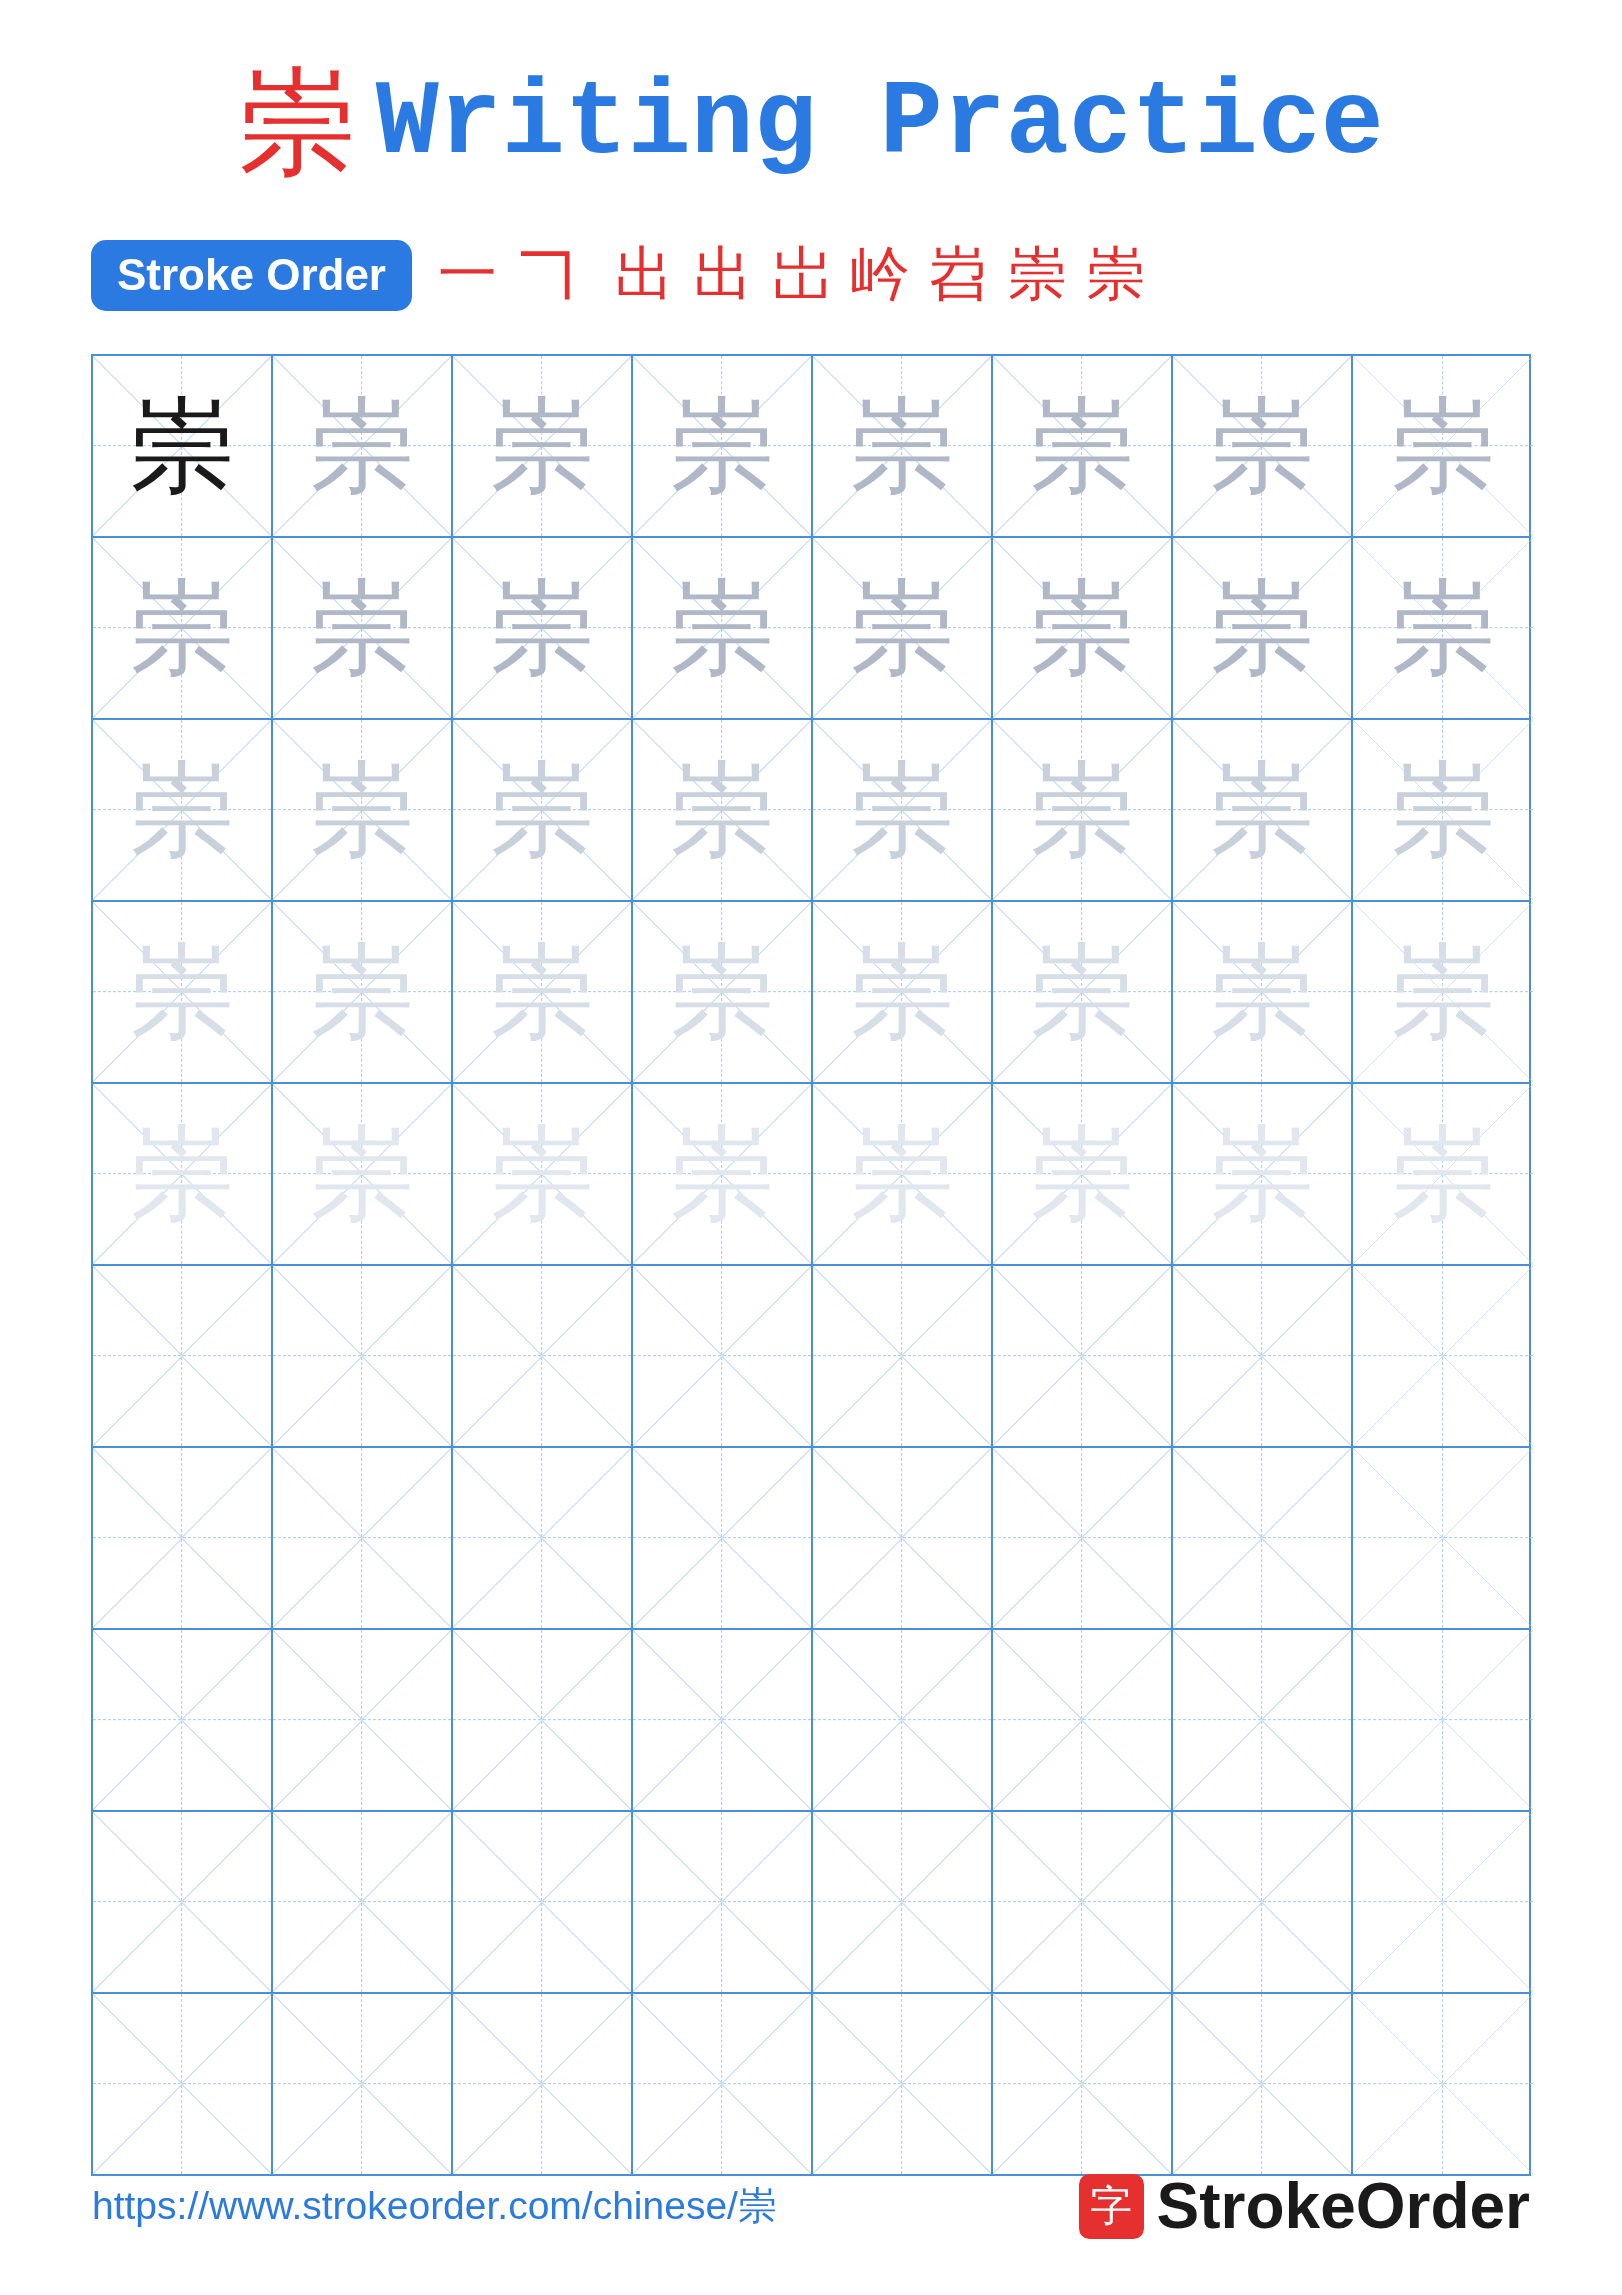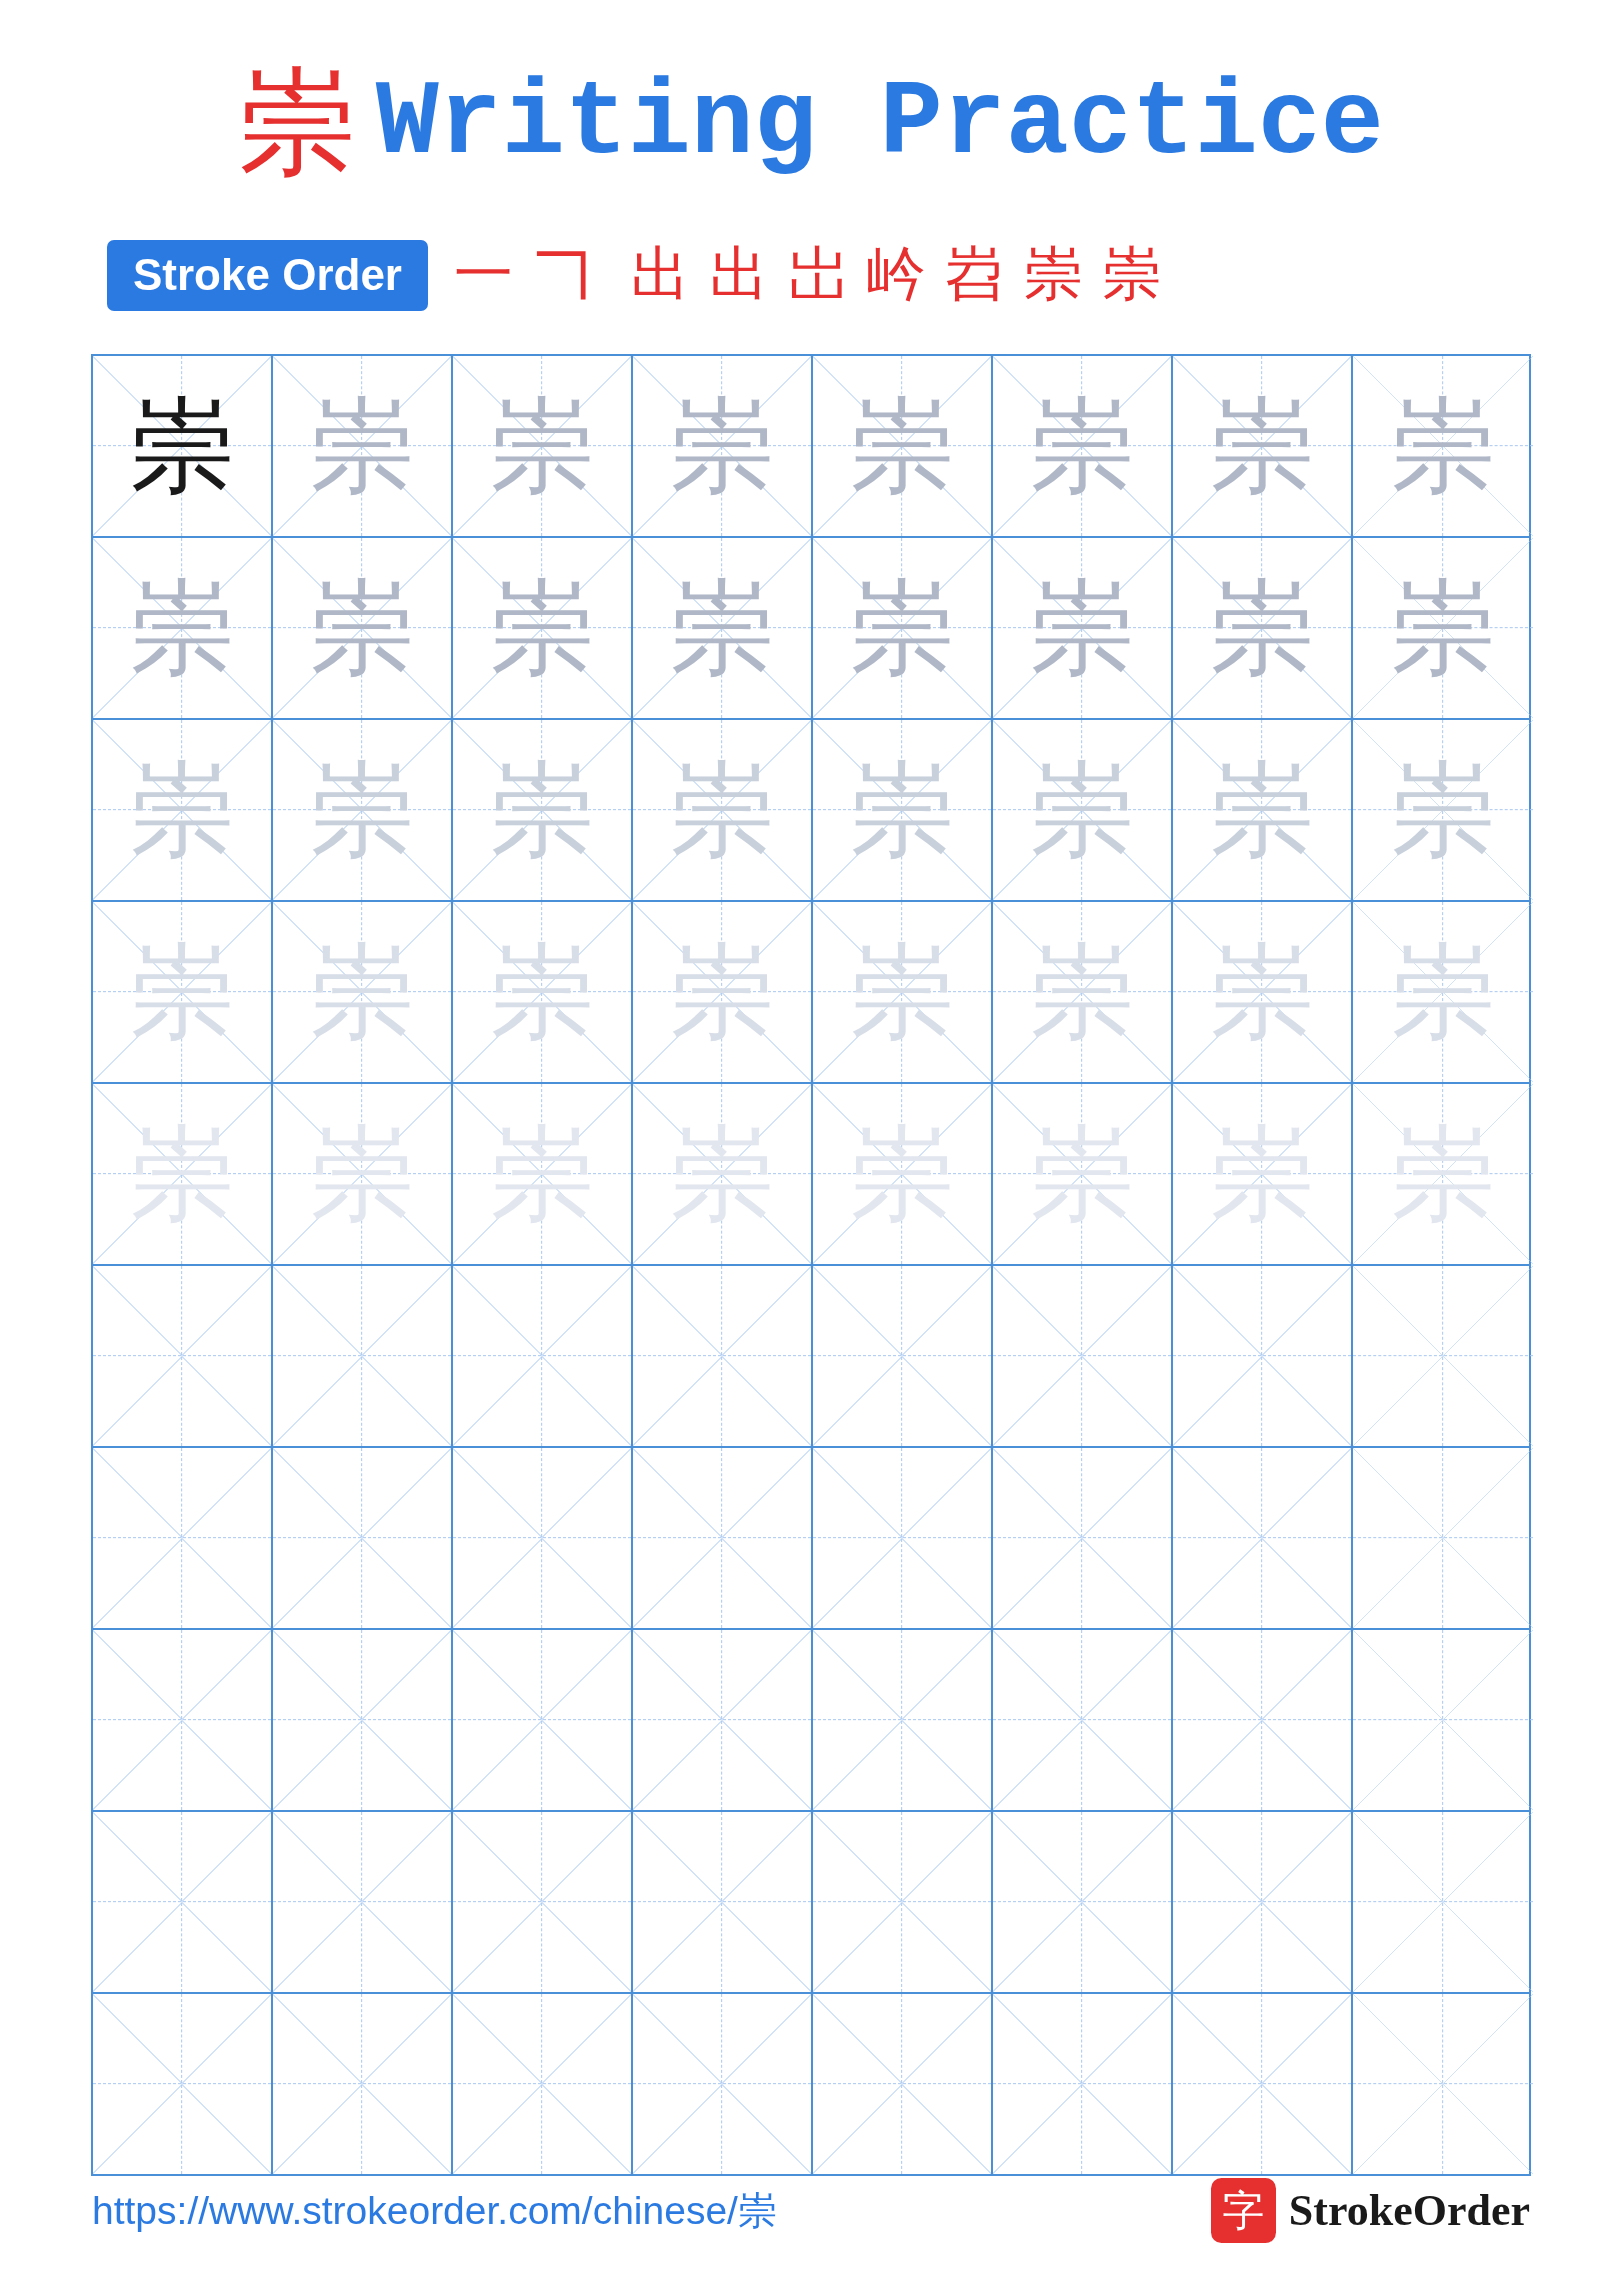--- a/index.html
+++ b/index.html
@@ -54,24 +54,23 @@
       gap: 26px;
     }
 
     .stroke-order-badge {
       background: #2a7ae2;
       color: #fff;
       font-size: 44px;
       font-family: Arial, sans-serif;
       font-weight: bold;
       padding: 10.5px 26px;
-      border-radius: 7px;
+      border-radius: 15px;
       white-space: nowrap;
       flex-shrink: 0;
-      margin-left: 16px;
     }
 
     .stroke-order-chars {
       display: flex;
       gap: 19.6px;
       align-items: center;
     }
 
     .stroke-char {
       font-size: 59px;
@@ -217,24 +216,24 @@
       border-radius: 10.5px;
       display: flex;
       align-items: center;
       justify-content: center;
       font-size: 42px;
       color: white;
       font-family: serif;
     }
 
     .footer-logo-text {
-      font-size: 44px;
+      font-size: 64px;
       font-weight: bold;
       color: #1a1a1a;
-      font-family: Liberation Serif, serif;
+      font-family: Liberation Sans, sans-serif;
     }
   </style>
 </head>
 <body>
 
 <div class="page">
 
   <div class="title-section">
     <span class="title-char">崇</span>
     <span class="title-text">Writing Practice</span>

